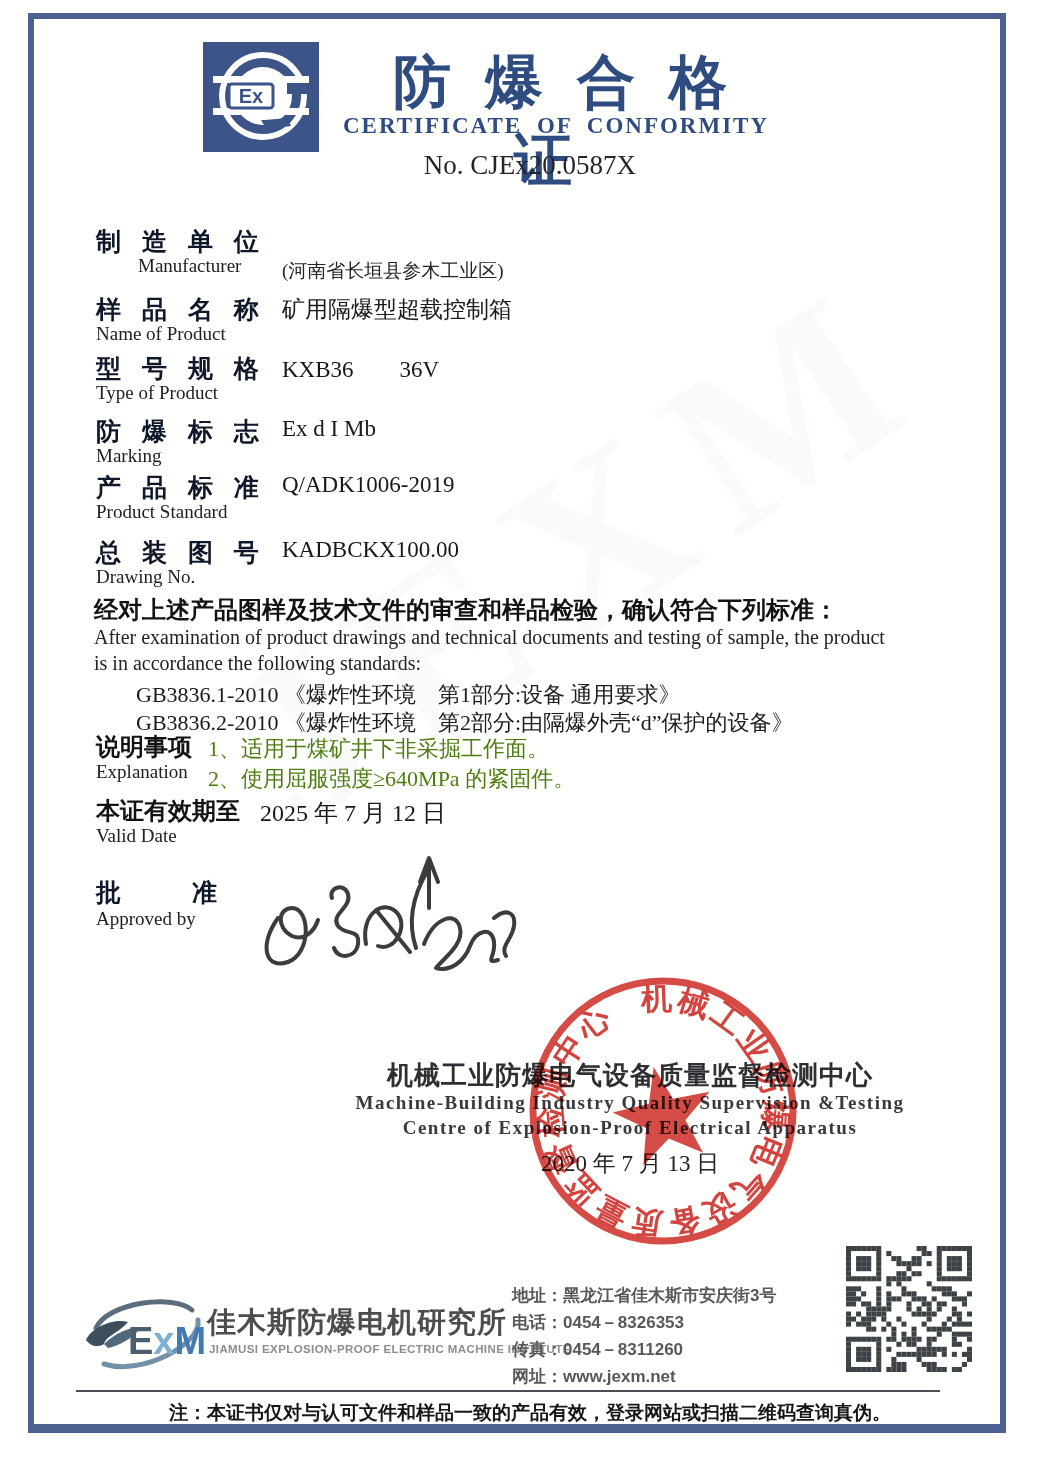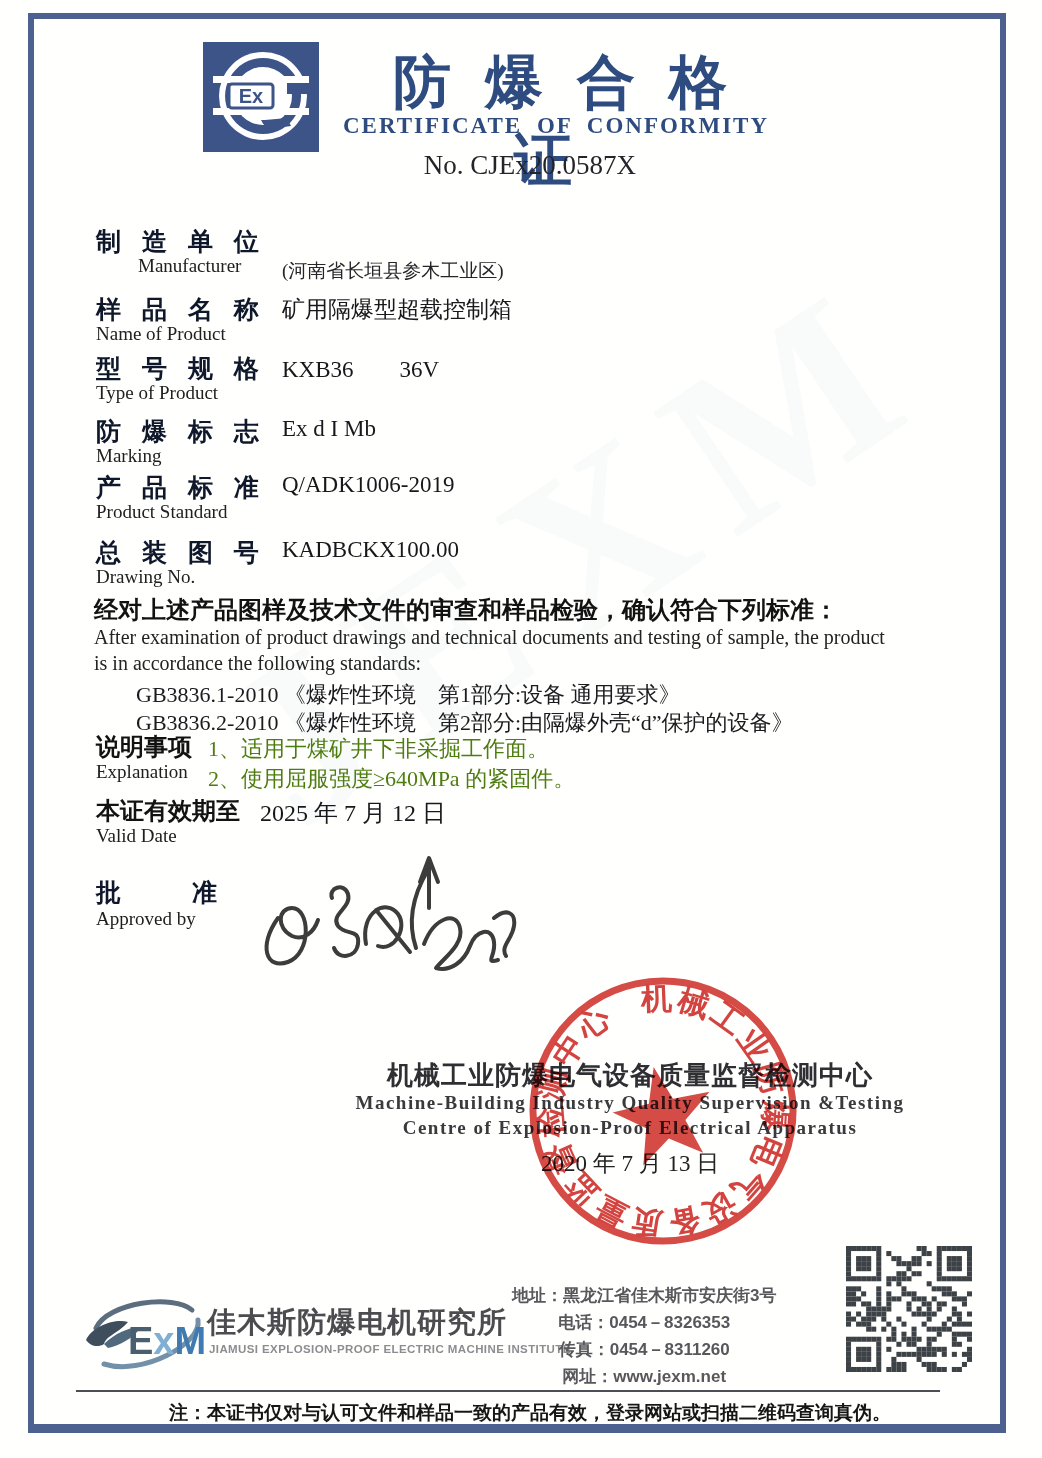--- a/index.html
+++ b/index.html
@@ -20,21 +20,21 @@
   .stmt-cn{font-size:24px;font-weight:bold;color:#121212;}
   .stmt-en{font-size:20px;font-family:"Liberation Serif",serif;color:#232323;}
   .gb{font-size:22px;font-family:"Liberation Serif",serif;color:#1b1b1f;}
   .exp-item{font-size:22px;font-family:"Liberation Serif",serif;color:#4d7c0f;}
   .issuer-cn{font-size:26px;font-weight:bold;color:#2f2f33;text-align:center;letter-spacing:1px;}
   .issuer-en{font-size:19px;font-weight:bold;font-family:"Liberation Serif",serif;color:#3a3a3e;
              text-align:center;letter-spacing:1.5px;}
   .issue-date{font-size:23px;font-family:"Liberation Serif",serif;color:#222;text-align:center;}
   .inst-cn{font-size:29px;font-weight:bold;color:#4c4c50;letter-spacing:1px;}
   .inst-en{font-size:11.5px;color:#8d8d91;letter-spacing:0.4px;font-weight:bold;}
-  .contact-row{font-size:17px;font-weight:bold;color:#58585c;line-height:27px;white-space:nowrap;text-align:center;}
+  .contact-row{font-size:17px;font-weight:bold;color:#58585c;line-height:27px;white-space:nowrap;}
   .sep{background:#4b4e54;height:2px;}
   .note{font-size:19px;font-weight:bold;text-align:center;color:#161616;}
   .watermark{font-size:230px;font-weight:bold;color:rgba(150,160,175,0.055);
              transform:rotate(-34deg);letter-spacing:30px;font-family:"Liberation Serif",serif;}
   .stamp{mix-blend-mode:multiply;opacity:0.92;}
 </style>
 </head>
 <body>
 
 <div class="page">

